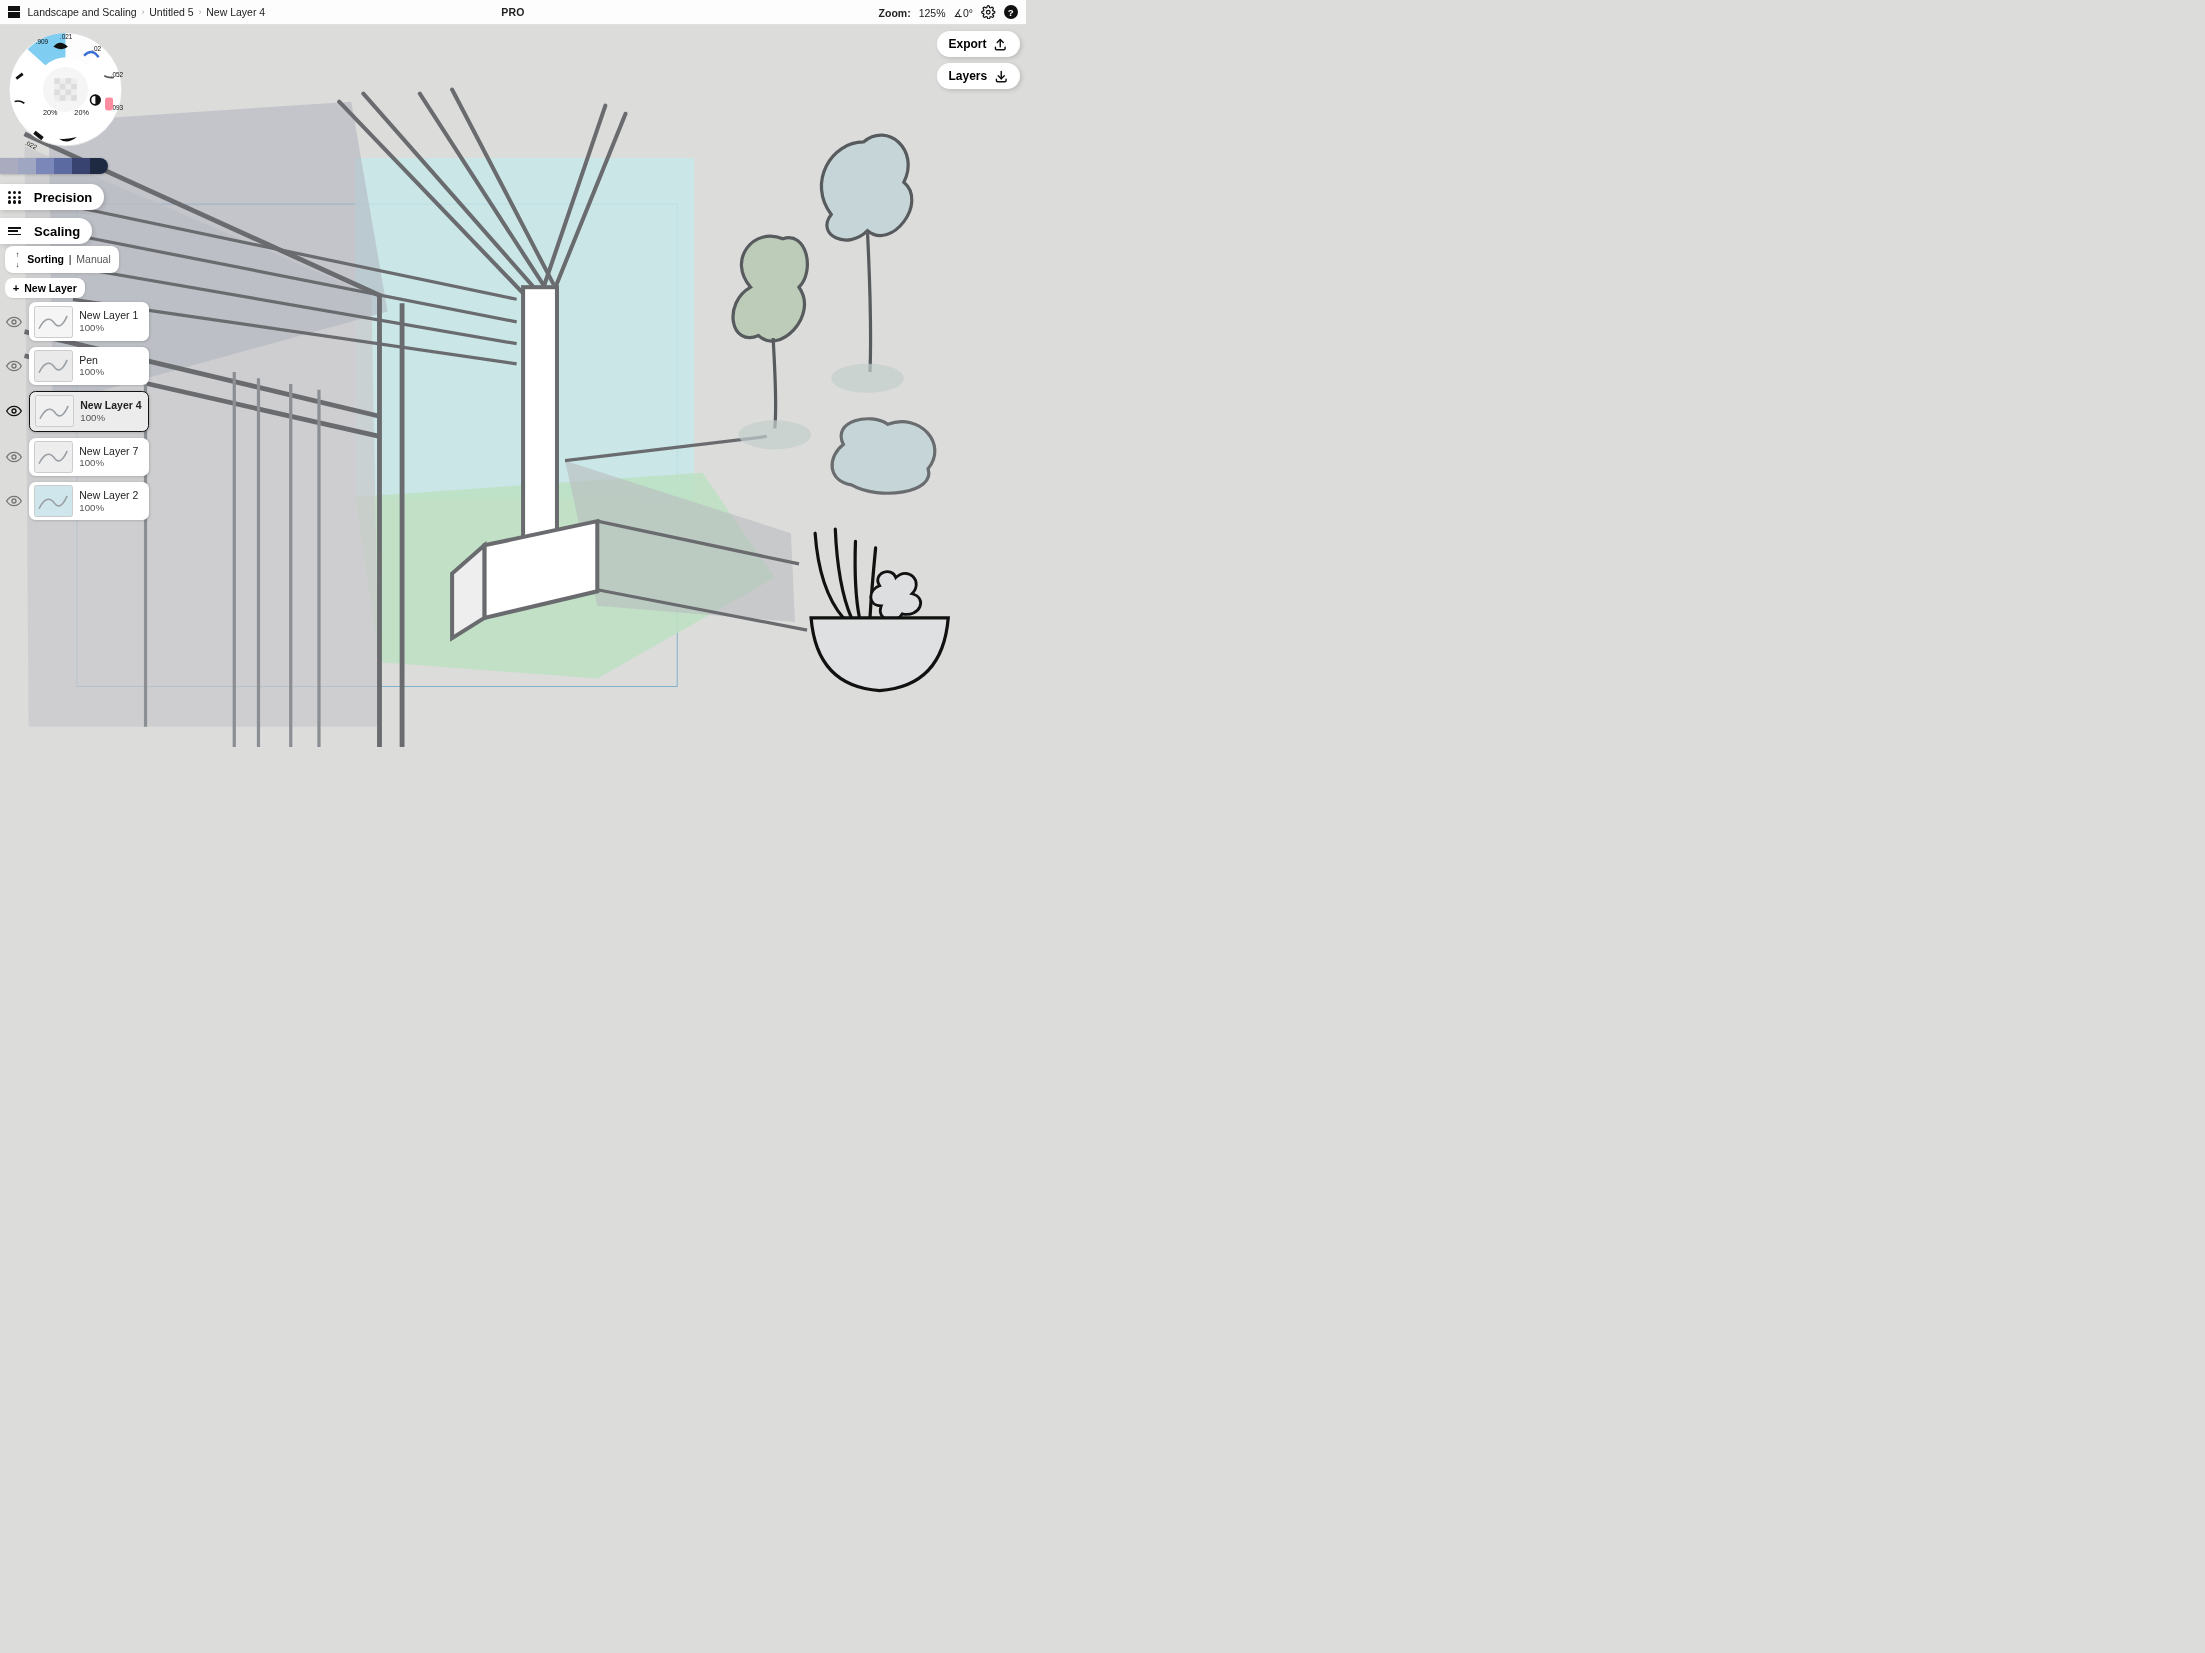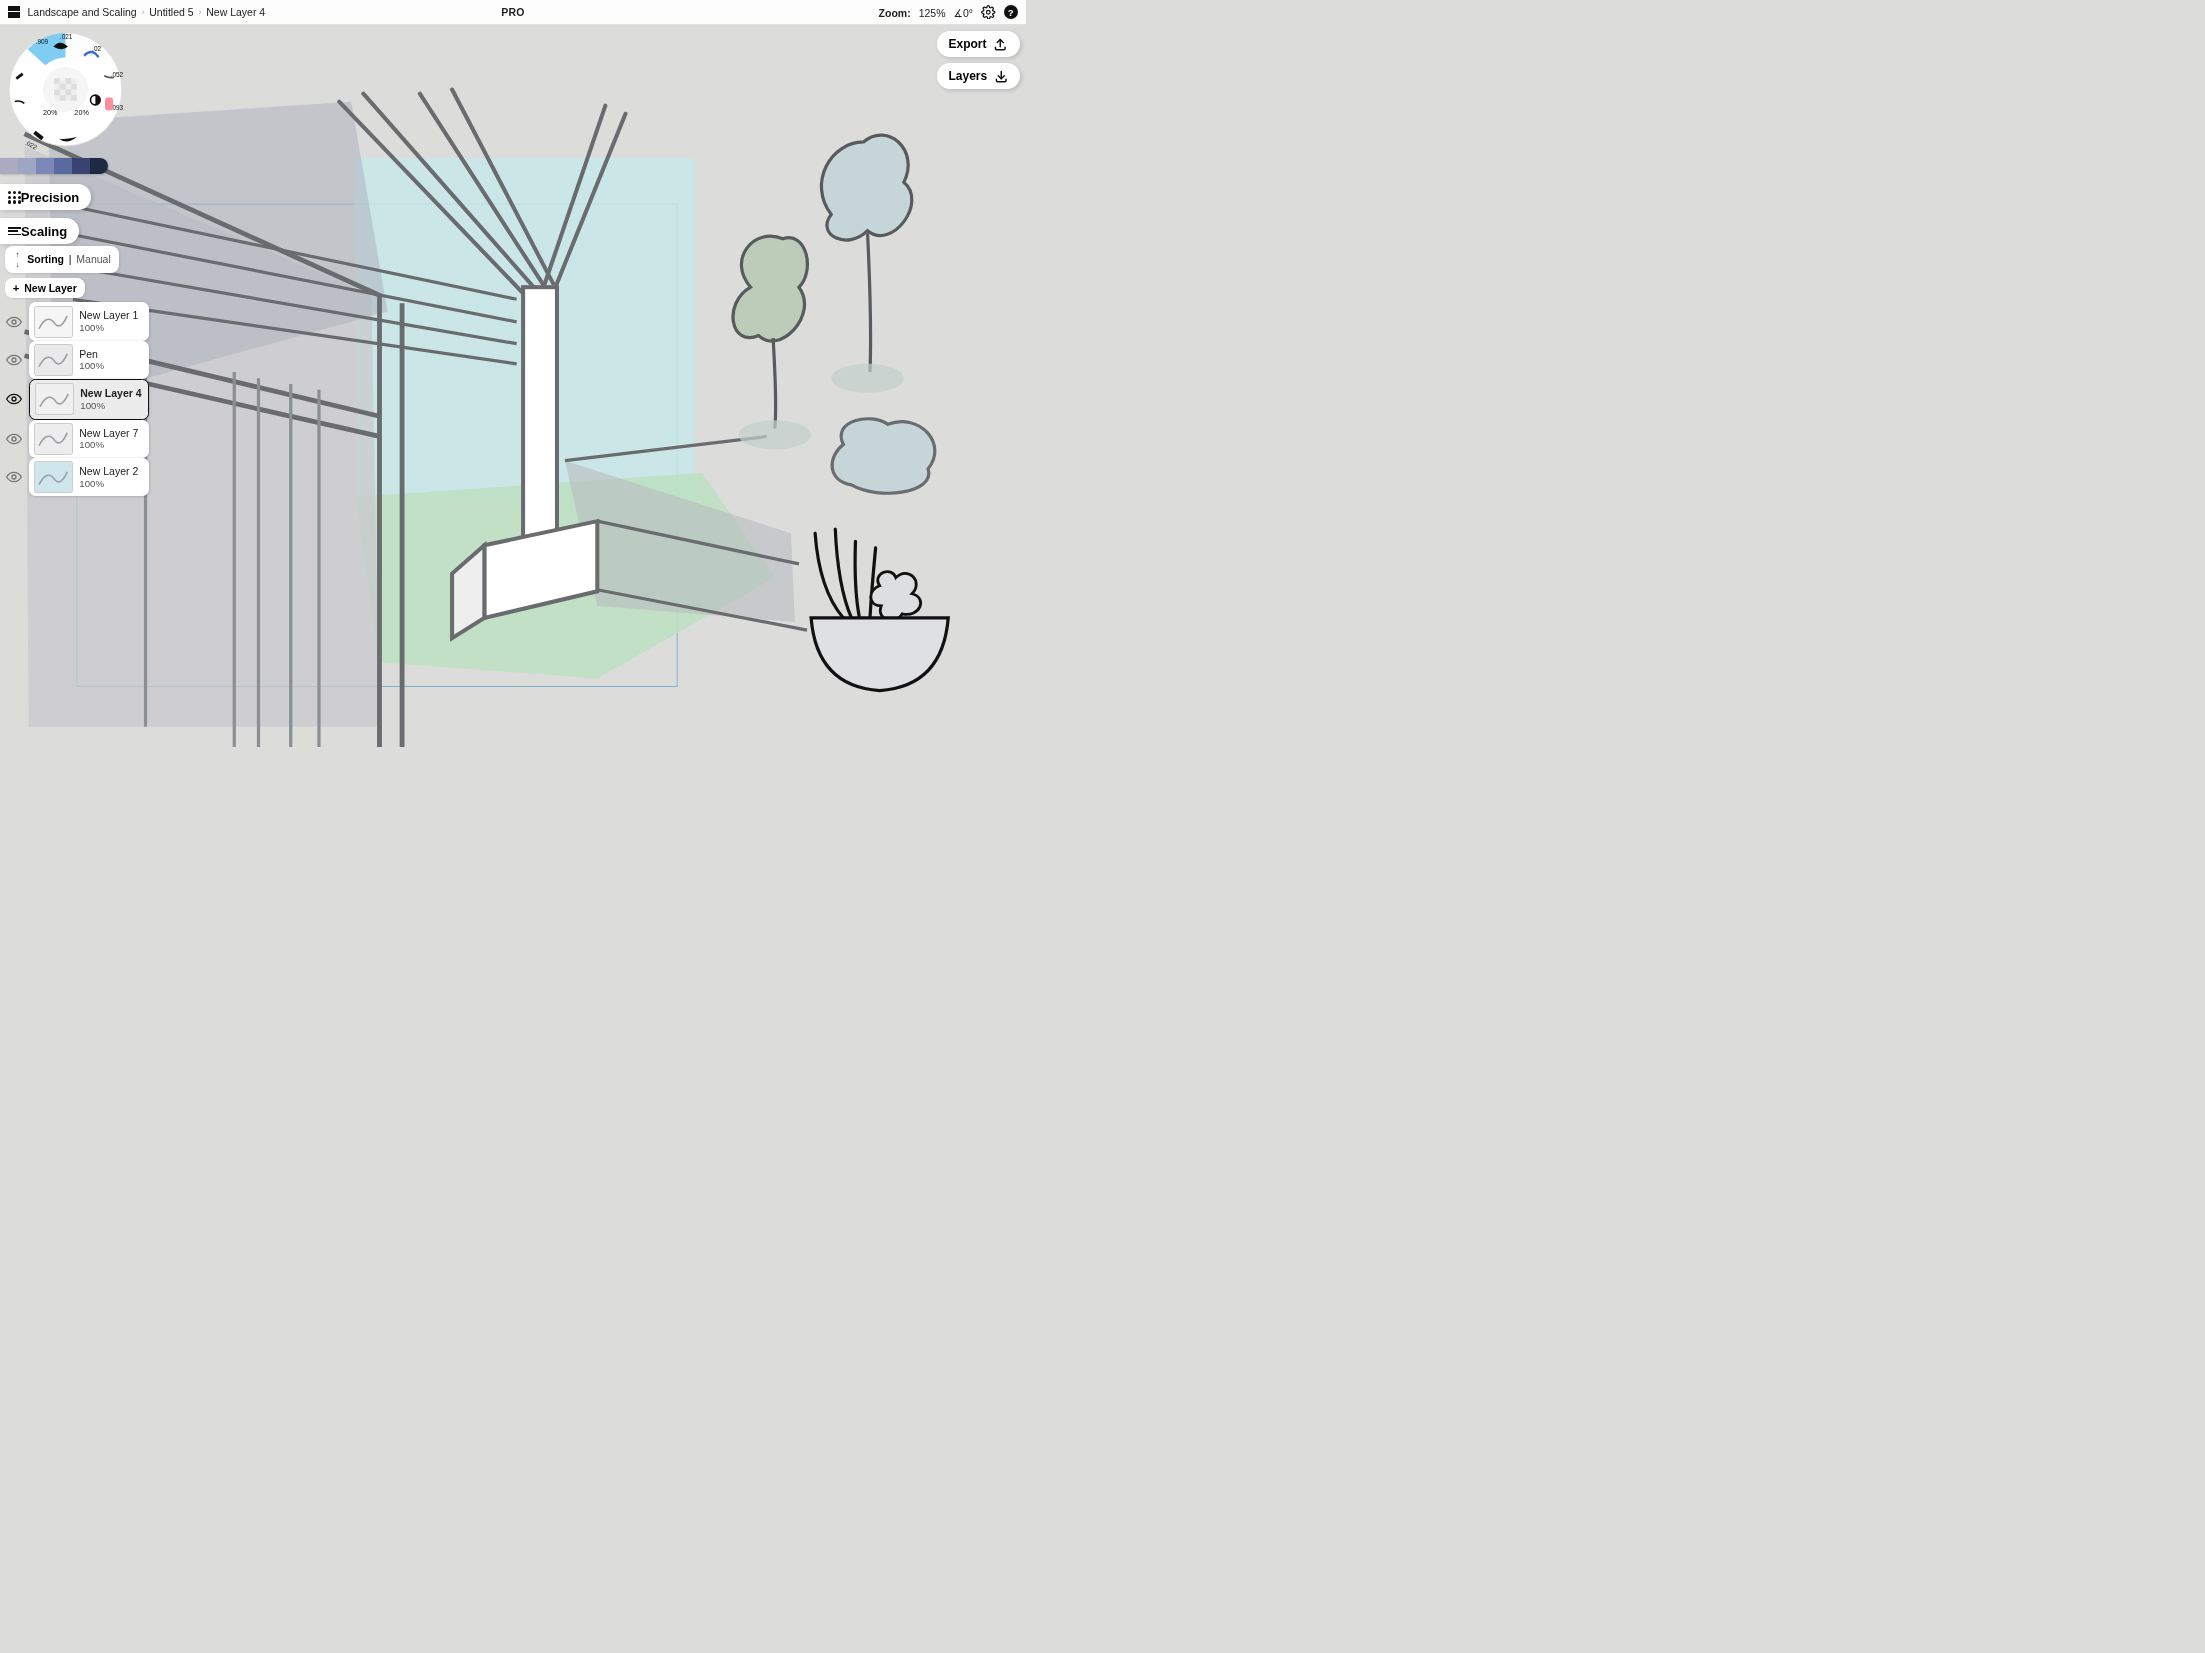--- a/index.html
+++ b/index.html
@@ -85,21 +85,21 @@
     display:flex; height:16px; border-radius:0 8px 8px 0;
     overflow:hidden; box-shadow:0.8px 0.8px 2.4px rgba(0,0,0,0.2);
     z-index:80;
   }
   .color-strip span { width:18px; height:16px; }
 
   
   .panel-tab {
     position:absolute; left:0;
     background:#fff; border-radius:0 16px 16px 0;
-    padding:5.7px 11.3px 5.7px 8px; display:flex; align-items:center; gap:0;
+    padding:5.7px 11.3px 5.7px 8px; display:flex; align-items:center; gap:13px;
     font-size:13px; font-weight:700; box-shadow:1.6px 1.6px 4px rgba(0,0,0,0.15);
     z-index:80;
   }
   .precision-tab { top:184px; }
   .layers-tab { top:218px; }
   .dots-icon { display:inline-grid; grid-template-columns:repeat(3,3.2px); gap:1.6px; }
   .dots-icon span { width:3.2px; height:3.2px; background:#111; border-radius:50%; }
   .lines-icon { display:inline-flex; flex-direction:column; gap:1.6px; }
   .lines-icon span { width:13px; height:1.6px; background:#111; }
   .lines-icon span:nth-child(1){width:13px;} .lines-icon span:nth-child(2){width:9.7px;} .lines-icon span:nth-child(3){width:13px;}
@@ -119,21 +119,21 @@
   .sorting-row .sorting-mode { font-weight:400; color:#555; }
   .sorting-row .sorting-label { font-weight:700; }
   .newlayer-row { font-weight:700; }
   .plus { font-weight:900; font-size:11.3px; }
   .updown {
     width:9.7px; display:inline-flex; flex-direction:column; gap:0.8px; align-items:center;
   }
   .updown::before { content:"↑"; font-size:7.3px; }
   .updown::after  { content:"↓"; font-size:7.3px; }
 
-  .layer-list { display:flex; flex-direction:column; gap:0; margin-top:4.8px; }
+  .layer-list { display:flex; flex-direction:column; gap:6px; margin-top:4.8px; }
   .layer-row {
     display:flex; align-items:center; gap:4.8px;
   }
   .eye {
     width:19.4px; height:19.4px; display:inline-flex; align-items:center; justify-content:center;
     color:#777;
   }
   .layer-card {
     flex:1; background:#fff; border-radius:6.5px; padding:3.2px 4.8px;
     display:flex; align-items:center; gap:6.5px;

